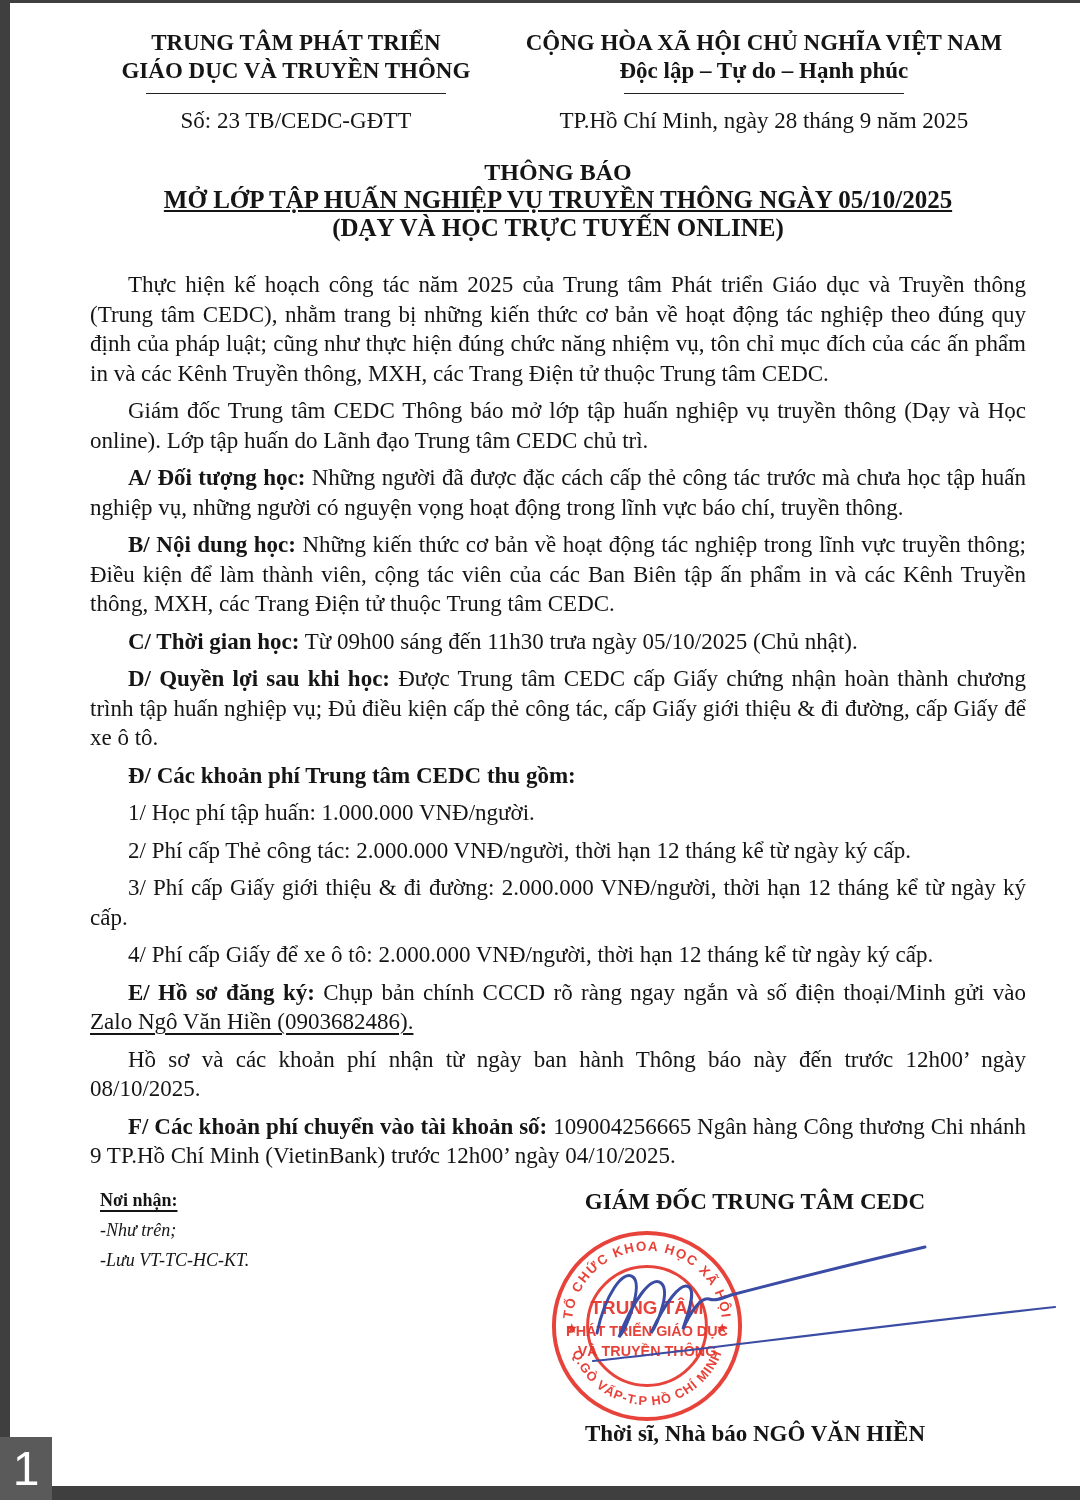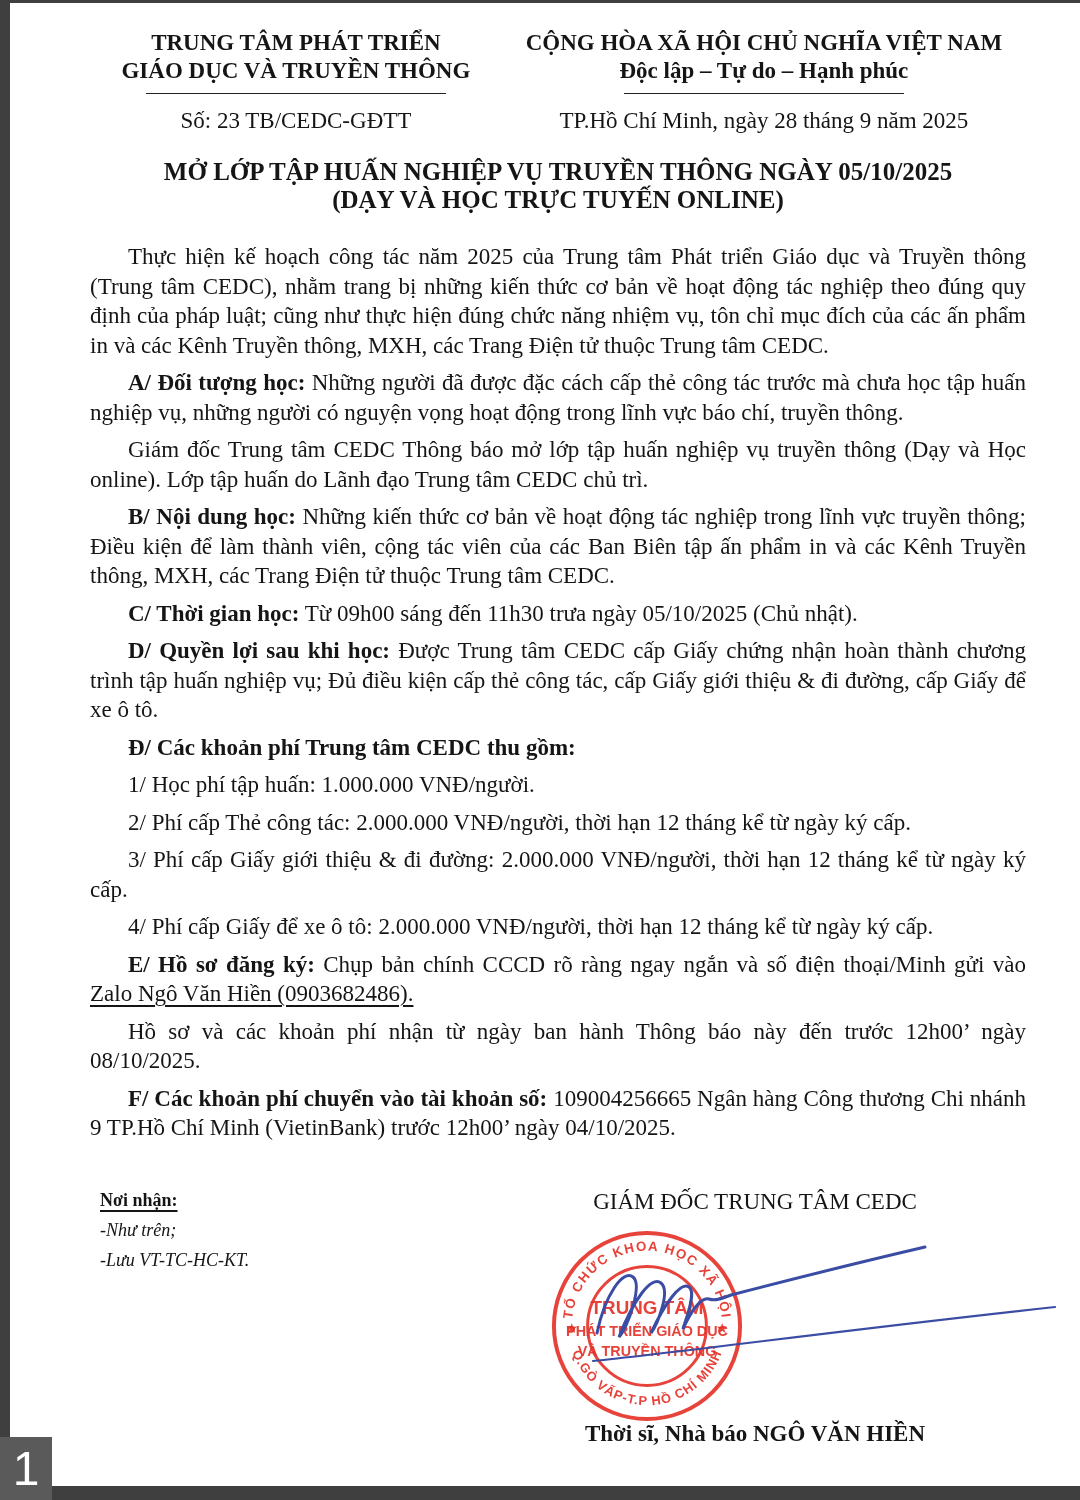--- a/index.html
+++ b/index.html
@@ -23,34 +23,34 @@
   .hdr-left  { width:44%; text-align:center; }
   .hdr-right { width:56%; text-align:center; }
   .hdr-bold  { font-weight:bold; font-size:23px; line-height:28px; }
   .hdr-sep   { border-top:1.5px solid #222; width:300px; margin:8px auto 0; }
   .hdr-sep.r { width:280px; }
   .hdr-sub   { font-size:23px; margin-top:14px; }
 
   
   .title { text-align:center; margin-top:24px; font-weight:bold; }
   .title .t1 { font-size:24px; line-height:28px; }
-  .title .t2 { font-size:25px; line-height:28px; }
+  .title .t2 { font-size:25px; line-height:28px;text-decoration:underline; }
   .title .t3 { font-size:25px; line-height:28px; }
 
   
   .doc-body { margin-top:28px; font-size:23px; line-height:29.5px; text-align:justify; }
   .para { text-indent:38px;margin-top:8px; }
   .lead { font-weight:bold; }
   .ulink { text-decoration:underline; text-decoration-thickness:2px; text-underline-offset:4px; }
 
   
   .recipients { position:absolute; left:90px; top:1182px; font-size:18px; line-height:30px; }
   .recipients .rcpt-label { font-weight:bold; text-decoration:underline; text-decoration-thickness:2px; text-underline-offset:4px; }
   .recipients .rcpt-item { font-style:italic; }
-  .director-title { position:absolute; left:450px; top:1186px; width:590px; text-align:center; font-weight:normal; font-size:23px; }
+  .director-title { position:absolute; left:450px; top:1186px; width:590px; text-align:center; font-weight:bold; font-size:23px; }
   .signer { position:absolute; left:450px; top:1418px; width:590px; text-align:center; font-weight:bold; font-size:23px; }
   .stamp-svg { position:absolute; left:538px; top:1224px; width:198px; height:198px; }
   .stamp-svg text { font-family:"Liberation Sans","DejaVu Sans",sans-serif; font-weight:bold; }
   .sig-svg { position:absolute; left:525px; top:1230px; width:552px; height:152px; }
 
   
   .page-badge {
     position:absolute; left:0; top:1437px; width:52px; height:63px;
     background:#5a5a5a; color:#ffffff;
     font-family:"Liberation Sans","DejaVu Sans",sans-serif;
@@ -72,28 +72,29 @@
       </div>
       <div class="hdr-right">
         <div class="hdr-bold">CỘNG HÒA XÃ HỘI CHỦ NGHĨA VIỆT NAM</div>
         <div class="hdr-bold">Độc lập – Tự do – Hạnh phúc</div>
         <div class="hdr-sep r"></div>
         <div class="hdr-sub">TP.Hồ Chí Minh, ngày 28 tháng 9 năm 2025</div>
       </div>
     </div>
 
     <div class="title">
+      <div class="t1">THÔNG BÁO</div>
       <div class="t2">MỞ LỚP TẬP HUẤN NGHIỆP VỤ TRUYỀN THÔNG NGÀY 05/10/2025</div>
       <div class="t3">(DẠY VÀ HỌC TRỰC TUYẾN ONLINE)</div>
     </div>
 
     <div class="doc-body">
       <p class="para">Thực hiện kế hoạch công tác năm 2025 của Trung tâm Phát triển Giáo dục và Truyền thông (Trung tâm CEDC), nhằm trang bị những kiến thức cơ bản về hoạt động tác nghiệp theo đúng quy định của pháp luật; cũng như thực hiện đúng chức năng nhiệm vụ, tôn chỉ mục đích của các ấn phẩm in và các Kênh Truyền thông, MXH, các Trang Điện tử thuộc Trung tâm CEDC.</p>
+      <p class="para">Giám đốc Trung tâm CEDC Thông báo mở lớp tập huấn nghiệp vụ truyền thông (Dạy và Học online). Lớp tập huấn do Lãnh đạo Trung tâm CEDC chủ trì.</p>
       <p class="para"><span class="lead">A/ Đối tượng học:</span><span> Những người đã được đặc cách cấp thẻ công tác trước mà chưa học tập huấn nghiệp vụ, những người có nguyện vọng hoạt động trong lĩnh vực báo chí, truyền thông.</span></p>
-      <p class="para">Giám đốc Trung tâm CEDC Thông báo mở lớp tập huấn nghiệp vụ truyền thông (Dạy và Học online). Lớp tập huấn do Lãnh đạo Trung tâm CEDC chủ trì.</p>
       <p class="para"><span class="lead">B/ Nội dung học:</span><span> Những kiến thức cơ bản về hoạt động tác nghiệp trong lĩnh vực truyền thông; Điều kiện để làm thành viên, cộng tác viên của các Ban Biên tập ấn phẩm in và các Kênh Truyền thông, MXH, các Trang Điện tử thuộc Trung tâm CEDC.</span></p>
       <p class="para"><span class="lead">C/ Thời gian học:</span><span> Từ 09h00 sáng đến 11h30 trưa ngày 05/10/2025 (Chủ nhật).</span></p>
       <p class="para"><span class="lead">D/ Quyền lợi sau khi học:</span><span> Được Trung tâm CEDC cấp Giấy chứng nhận hoàn thành chương trình tập huấn nghiệp vụ; Đủ điều kiện cấp thẻ công tác, cấp Giấy giới thiệu &amp; đi đường, cấp Giấy để xe ô tô.</span></p>
       <p class="para"><span class="lead">Đ/ Các khoản phí Trung tâm CEDC thu gồm:</span></p>
       <p class="para">1/ Học phí tập huấn: 1.000.000 VNĐ/người.</p>
       <p class="para">2/ Phí cấp Thẻ công tác: 2.000.000 VNĐ/người, thời hạn 12 tháng kể từ ngày ký cấp.</p>
       <p class="para">3/ Phí cấp Giấy giới thiệu &amp; đi đường: 2.000.000 VNĐ/người, thời hạn 12 tháng kể từ ngày ký cấp.</p>
       <p class="para">4/ Phí cấp Giấy để xe ô tô: 2.000.000 VNĐ/người, thời hạn 12 tháng kể từ ngày ký cấp.</p>
       <p class="para"><span class="lead">E/ Hồ sơ đăng ký:</span><span> Chụp bản chính CCCD rõ ràng ngay ngắn và số điện thoại/Minh gửi vào </span><span class="ulink">Zalo Ngô Văn Hiền (0903682486).</span></p>
       <p class="para">Hồ sơ và các khoản phí nhận từ ngày ban hành Thông báo này đến trước 12h00’ ngày 08/10/2025.</p>

